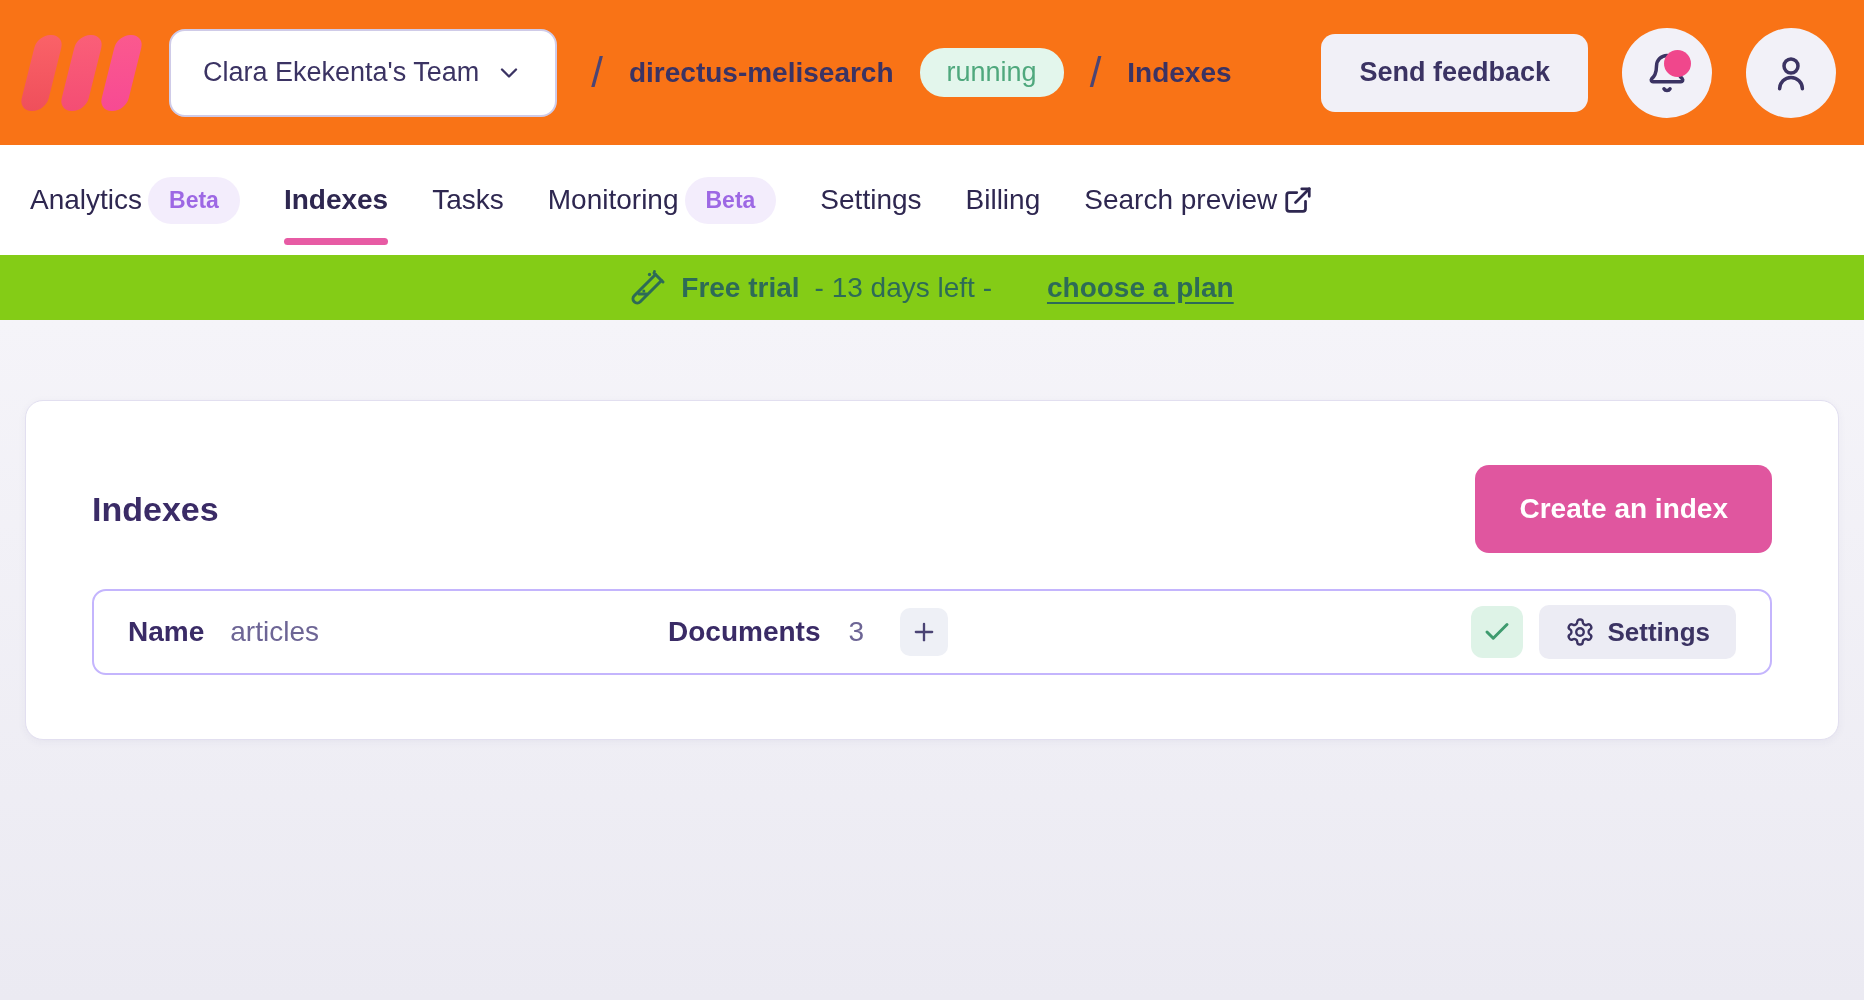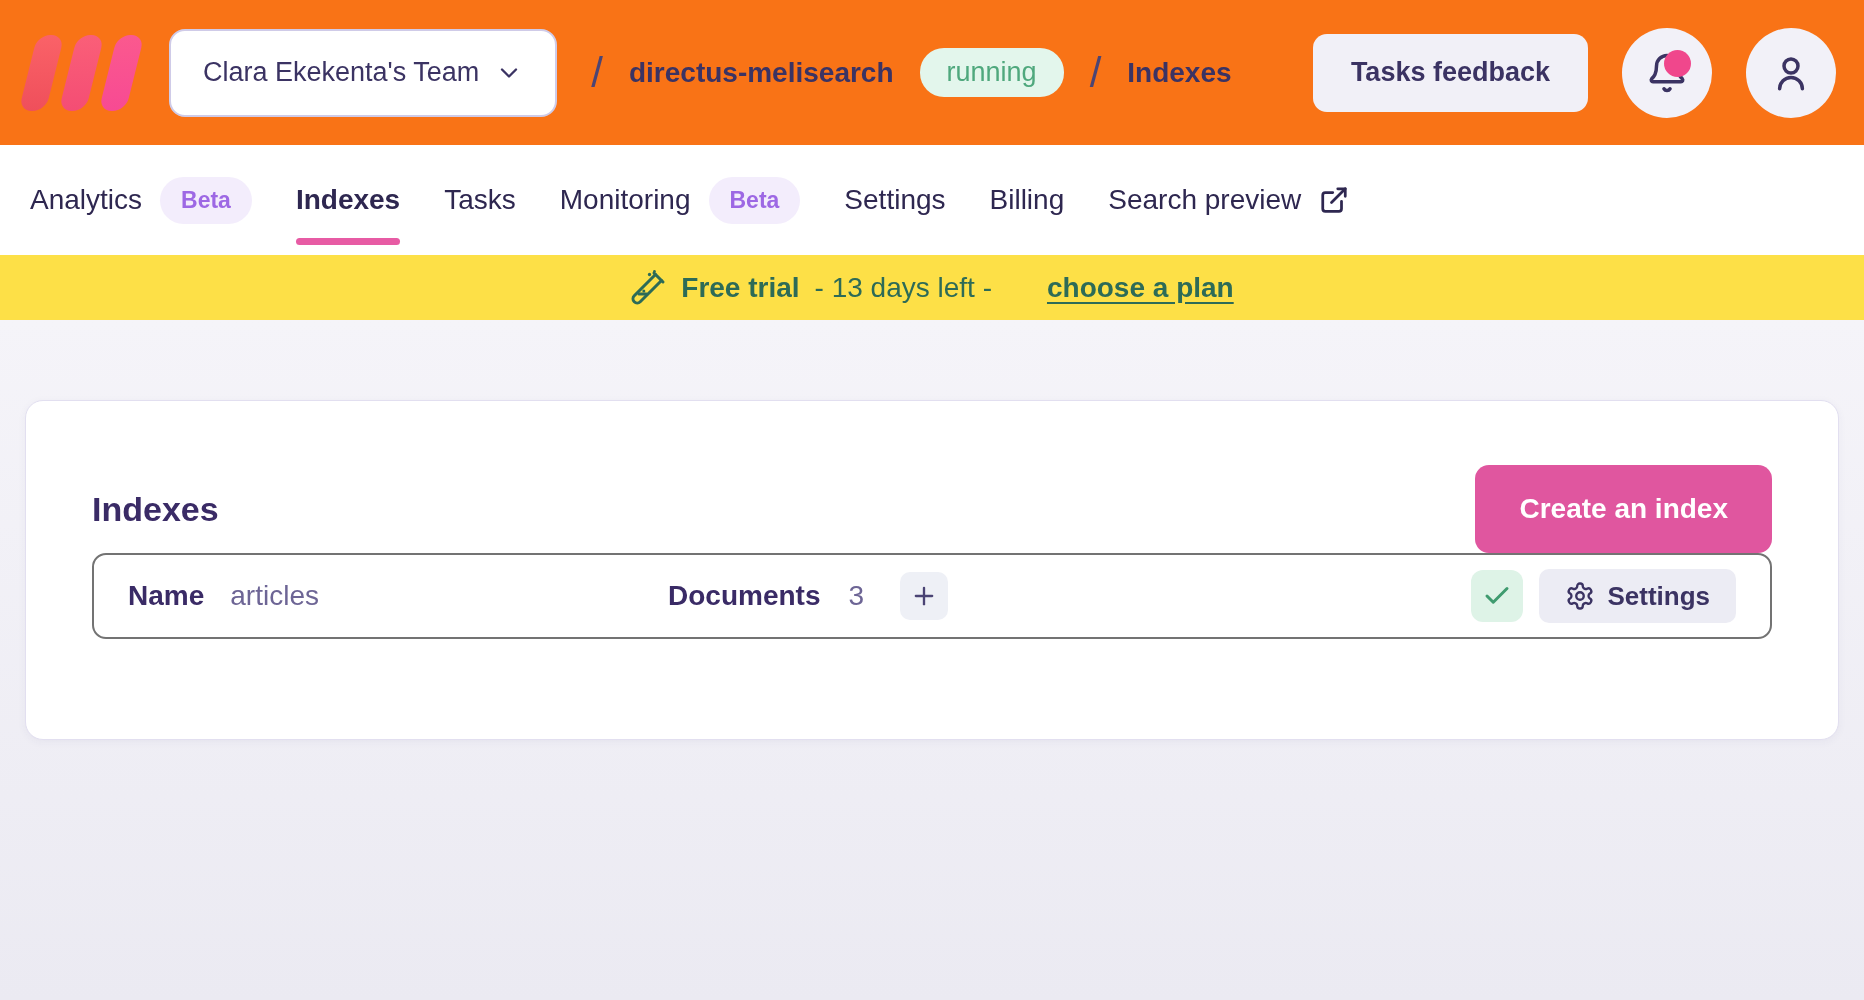--- a/index.html
+++ b/index.html
@@ -113,21 +113,21 @@
     height: 110px;
     display: flex;
     align-items: center;
     gap: 44px;
     padding: 0 30px;
     background: #fff;
   }
   .tab {
     display: flex;
     align-items: center;
-    gap: 18px;
+    gap: 6px;
     height: 100%;
     font-size: 28px;
     font-weight: 500;
     color: #2e2750;
     cursor: pointer;
     position: relative;
     justify-content: flex-end;
   }
   .tab.active { font-weight: 700; }
   .tab.active::after {
@@ -143,21 +143,21 @@
     font-weight: 700;
     color: #9d68e4;
     background: #f3edfc;
     padding: 10px 21px;
     border-radius: 999px;
   }
 
   
   .trial-banner {
     height: 65px;
-    background: #fde047;
+    background: #84cc16;
     color: #2d6b57;
     display: flex;
     align-items: center;
     justify-content: center;
     gap: 15px;
     font-size: 28px;
   }
   .trial-title { font-weight: 700; }
   .trial-link {
     font-weight: 700;
@@ -200,22 +200,23 @@
     border-radius: 14px;
     background: #e0569f;
     color: #ffffff;
     font-family: inherit;
     font-size: 28px;
     font-weight: 700;
     cursor: pointer;
   }
 
   .index-row {
+    margin-top: 36px;
     height: 86px;
-    border: 2px solid #737373;
+    border: 2px solid #c4b5fd;
     border-radius: 14px;
     display: flex;
     align-items: center;
     padding: 0 34px;
   }
   .cell-name {
     display: flex;
     align-items: baseline;
     gap: 26px;
     width: 540px;
@@ -290,21 +291,21 @@
   <nav class="breadcrumb">
     <span class="crumb-slash">/</span>
     <span class="crumb-project">directus-melisearch</span>
     <span class="status-pill">running</span>
     <span class="crumb-slash">/</span>
     <span class="crumb-current">Indexes</span>
   </nav>
 
   <div class="header-spacer"></div>
 
-  <button class="feedback-btn">Tasks feedback</button>
+  <button class="feedback-btn">Send feedback</button>
 
   <button class="icon-circle">
     <span>
       <svg width="42" height="42" viewBox="0 0 24 24" fill="none" stroke="#3b3363" stroke-width="2" stroke-linecap="round" stroke-linejoin="round">
         <path d="M10.268 21a2 2 0 0 0 3.464 0"></path>
         <path d="M3.262 15.326A1 1 0 0 0 4 17h16a1 1 0 0 0 .74-1.673C19.41 13.956 18 12.499 18 8A6 6 0 0 0 6 8c0 4.499-1.411 5.956-2.738 7.326"></path>
       </svg>
     </span>
     <span class="notif-dot"></span>
   </button>

